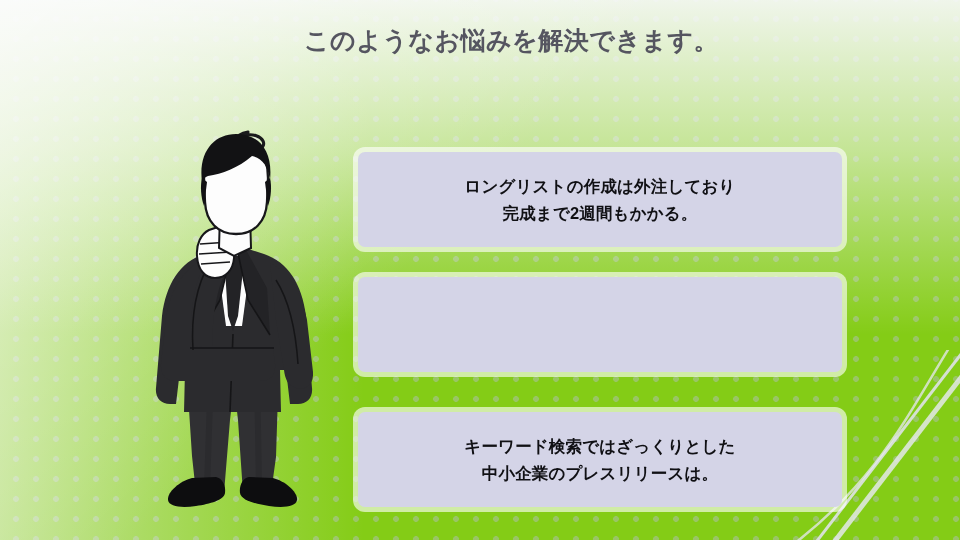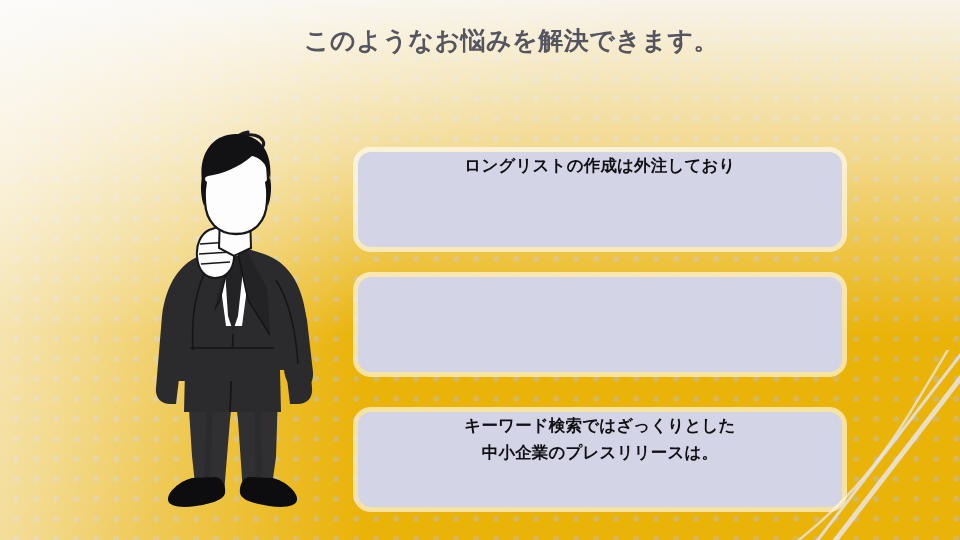--- a/index.html
+++ b/index.html
@@ -10,21 +10,21 @@
   }
   body {
     font-family: "Liberation Sans", "DejaVu Sans", sans-serif;
   }
 
   .slide {
     position: relative;
     width: 960px;
     height: 540px;
     overflow: hidden;
-    background: #eab308;
+    background: #84cc16;
   }
 
   
   .bg-dots {
     position: absolute;
     inset: 0;
     background-image: radial-gradient(circle at center, rgba(185,188,216,0.55) 2.6px, rgba(185,188,216,0) 3.2px);
     background-size: 20px 20px;
     background-position: 6px 9px;
     opacity: 0.75;
@@ -74,24 +74,25 @@
     left: 358px;
     top: 152px;
     width: 484px;
   }
   .card {
     position: relative;
     box-sizing: border-box;
     width: 484px;
     height: 95px;
     margin-bottom: 30px;
-    border-radius: 13px;
+    border-radius: 7px;
     background: #d4d4e7;
     box-shadow: 0 0 0 5px rgba(255,255,255,0.62);
     display: flex;
+    align-items: center;
     justify-content: center;
   }
   .card:last-child { margin-bottom: 0; margin-top: 40px; }
   .card-text {
     text-align: center;
     font-size: 16.5px;
     font-weight: 700;
     line-height: 1.62;
     color: #101014;
     letter-spacing: 0.01em;
@@ -173,20 +174,21 @@
     <path fill="#121214" d="M140 58 C142 66 141 78 138 86 L135 62 Z"></path>
   </svg>
 
   <div class="title">このようなお悩みを解決できます。</div>
 
   <div class="cards">
 
     <div class="card">
       <div class="card-text">
         <span class="card-line">ロングリストの作成は外注しており</span>
+        <span class="card-line">完成まで2週間もかかる。</span>
       </div>
     </div>
 
     <div class="card">
       <div class="card-text">
       </div>
     </div>
 
     <div class="card">
       <div class="card-text">

